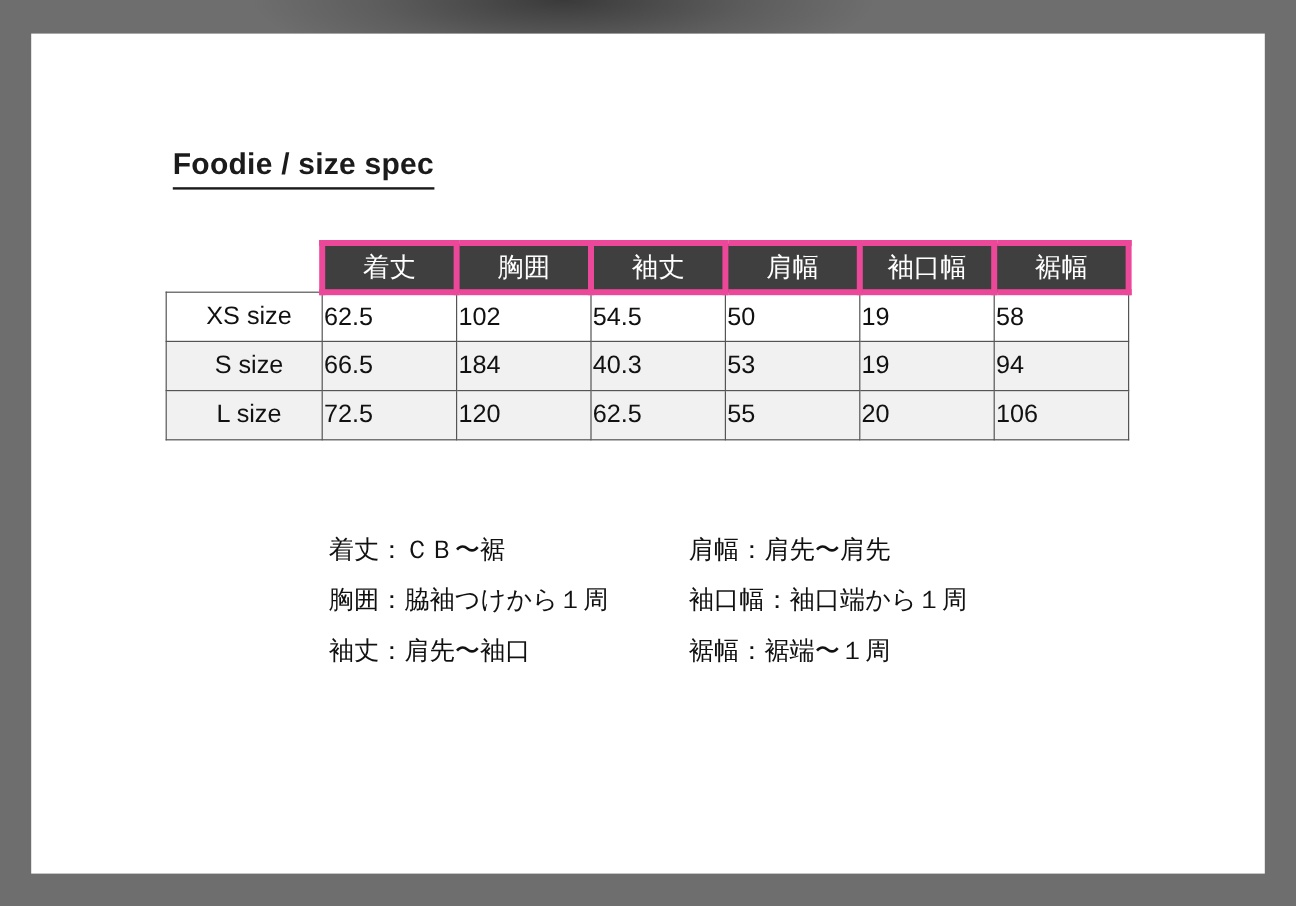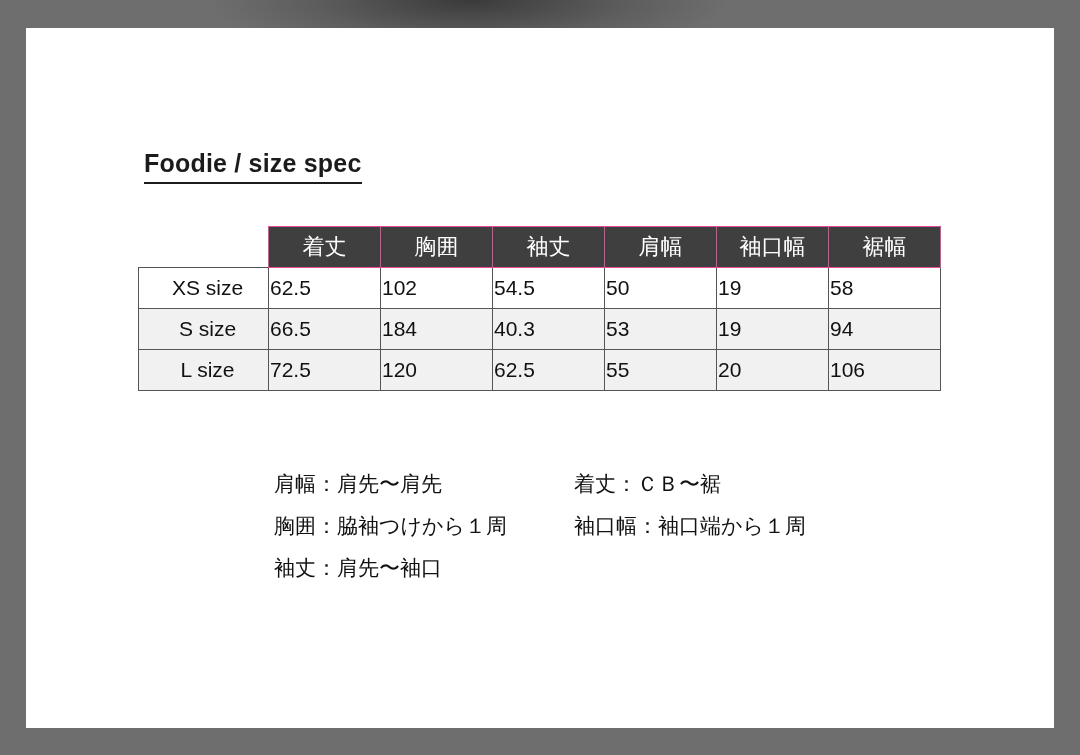--- a/index.html
+++ b/index.html
@@ -28,21 +28,20 @@
     top: 28px;
     width: 1028px;
     height: 700px;
     background: #ffffff;
   }
   .content {
     position: absolute;
     left: 0; top: 0;
     width: 100%;
     height: 100%;
-    margin-top: 26px;
   }
   #doc-title {
     position: absolute;
     left: 118px;
     top: 96px;
     font-size: 25px;
     font-weight: bold;
     color: #1b1b1b;
     letter-spacing: 0.2px;
     border-bottom: 2px solid #1b1b1b;
@@ -67,21 +66,21 @@
     background: transparent;
     width: 130px;
   }
   #spec-table thead th.colhead {
     background: #3f3f3f;
     color: #ffffff;
     font-weight: normal;
     font-size: 22px;
     width: 112px;
     text-align: center;
-    border: 1px solid #ec4899;
+    border: 5px solid #ec4899;
   }
   #spec-table tbody th.rowhead {
     text-align: center;
     font-weight: normal;
     padding-left: 9px;
     background: #ffffff;
     font-size: 21px;
   }
   #spec-table tbody tr.alt th.rowhead,
   #spec-table tbody tr.alt td {
@@ -153,21 +152,22 @@
           <td>120</td>
           <td>62.5</td>
           <td>55</td>
           <td>20</td>
           <td>106</td>
         </tr>
       </tbody>
     </table>
 
     <div id="notes">
+      <div class="note">着丈：ＣＢ〜裾</div>
       <div class="note">肩幅：肩先〜肩先</div>
-      <div class="note">着丈：ＣＢ〜裾</div>
       <div class="note">胸囲：脇袖つけから１周</div>
       <div class="note">袖口幅：袖口端から１周</div>
       <div class="note">袖丈：肩先〜袖口</div>
+      <div class="note">裾幅：裾端〜１周</div>
     </div>
 
   </div>
 </div>
 
 </body></html>

